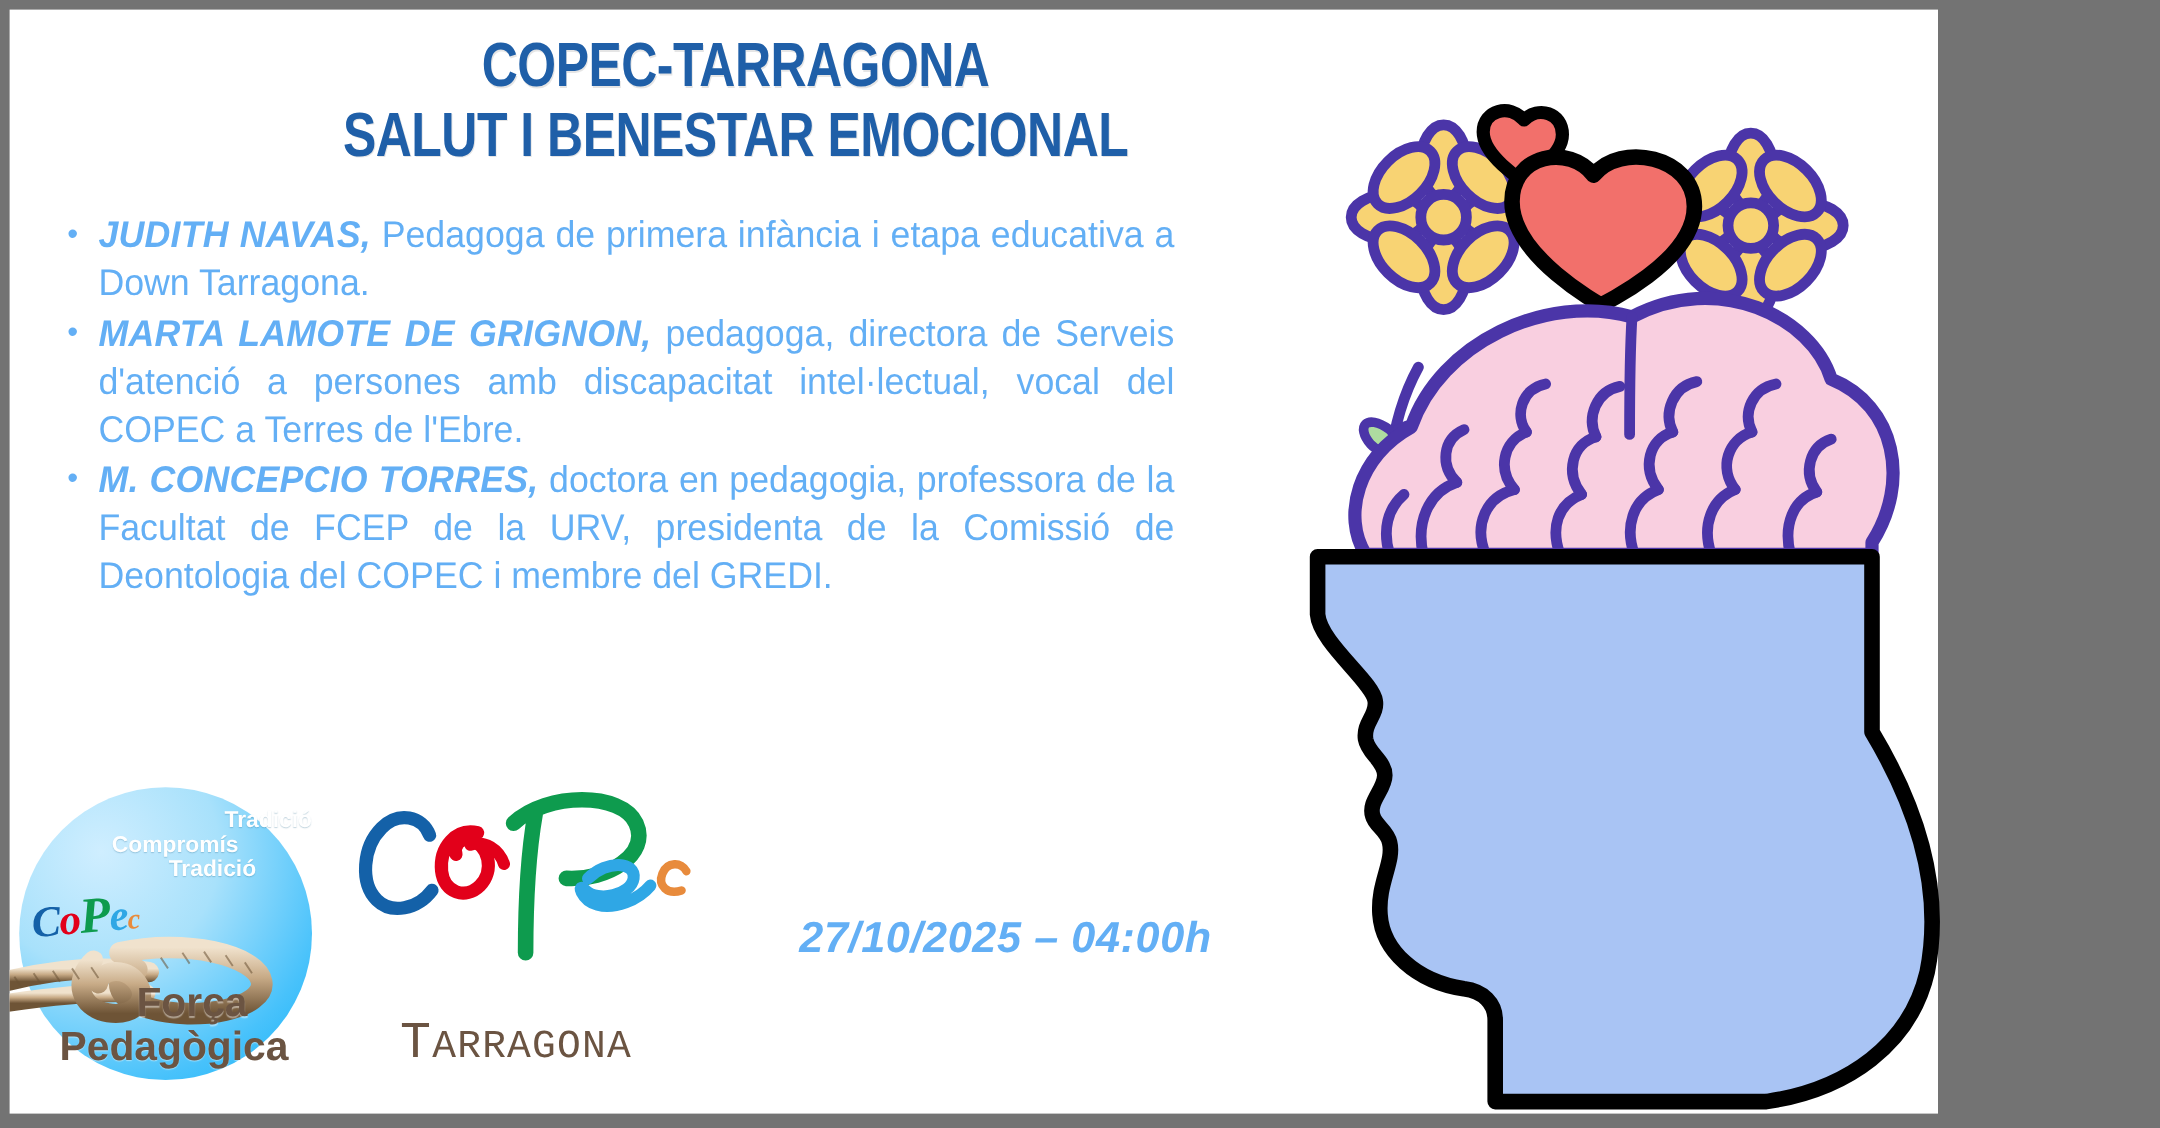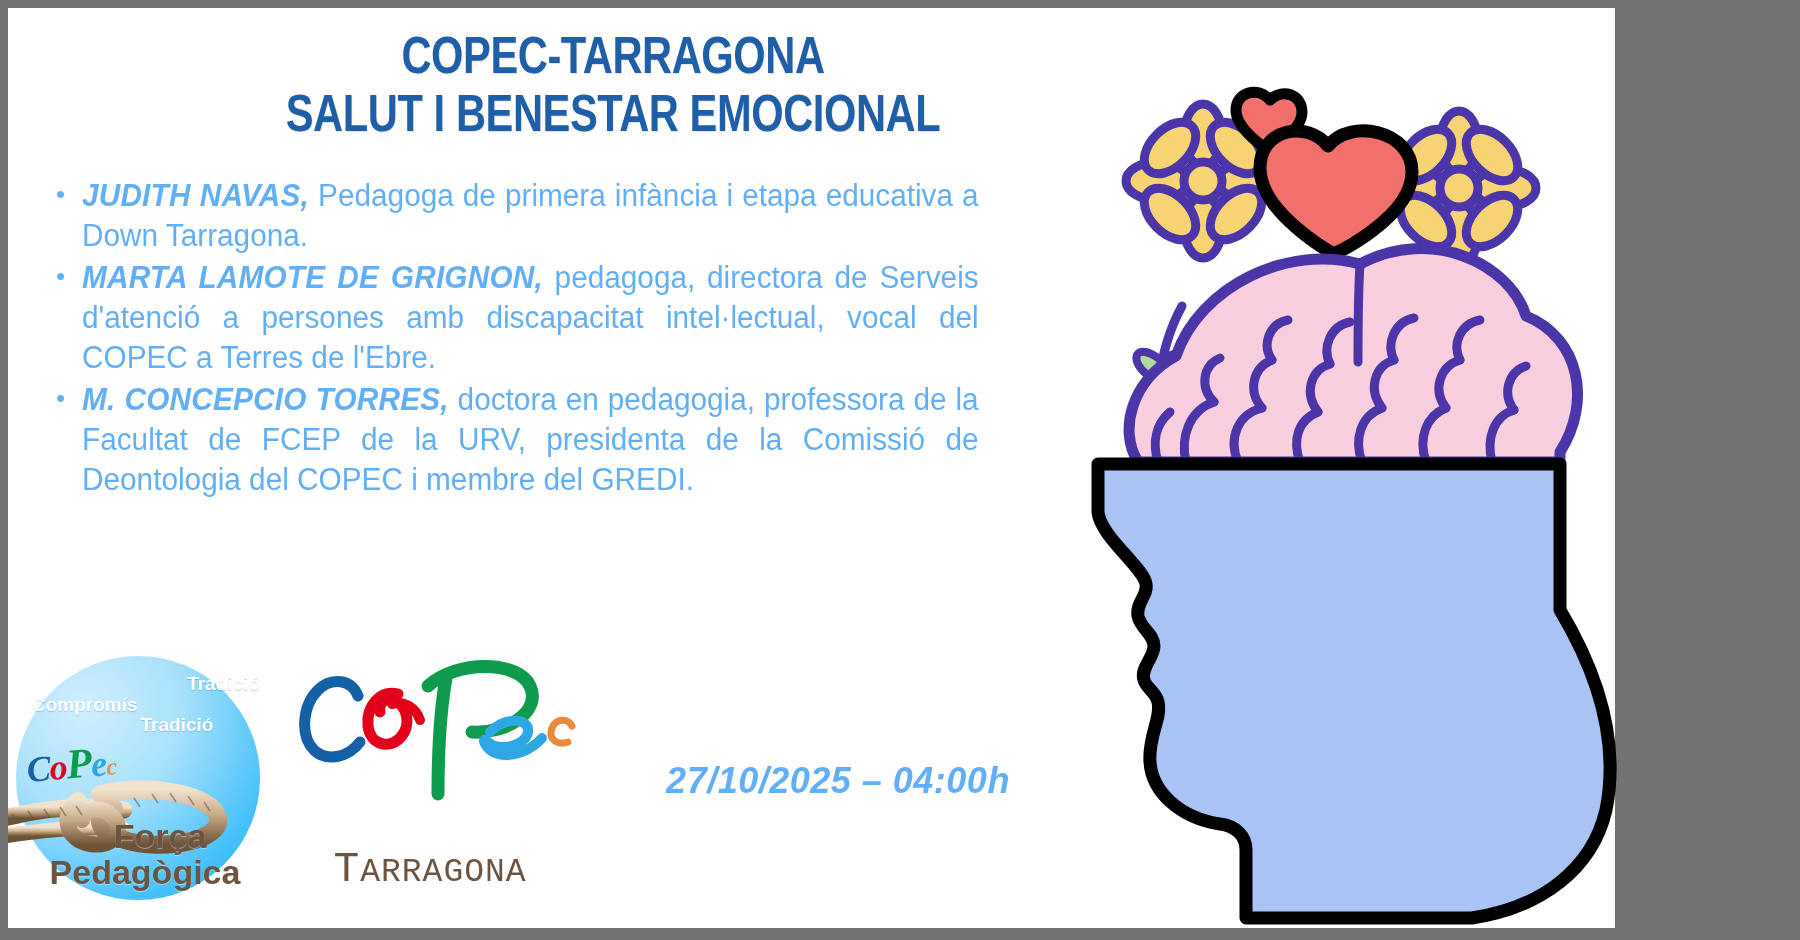--- a/index.html
+++ b/index.html
@@ -69,21 +69,21 @@
     position:absolute;left:0;top:0;width:244px;height:244px;border-radius:50%;
     background:radial-gradient(circle at 28% 22%,#cfeeff 0%,#a8e1fb 38%,#48c2fb 75%,#14b1f7 100%);
     overflow:hidden;
   }
   .badge-words{
     position:absolute;left:0;top:18px;width:244px;
     color:#ffffff;font-weight:bold;font-size:19px;line-height:1.08;
     text-shadow:0 1px 1px rgba(0,80,120,.25);
   }
   .bw1{text-align:right;padding-left:52px;}
-  .bw2{padding-left:16px;}
+  .bw2{text-align:center;padding-left:16px;}
   .bw3{text-align:center;padding-left:78px;}
 
   .mini-copec{
     position:absolute;left:10px;top:82px;width:140px;height:44px;
     font-family:"Liberation Serif",serif;font-style:italic;font-size:36px;
     font-weight:bold;letter-spacing:-1px;white-space:nowrap;
     transform:rotate(-5deg);
   }
   .mini-copec .c1{color:#1461A8;}
   .mini-copec .c2{color:#E2001A;}

